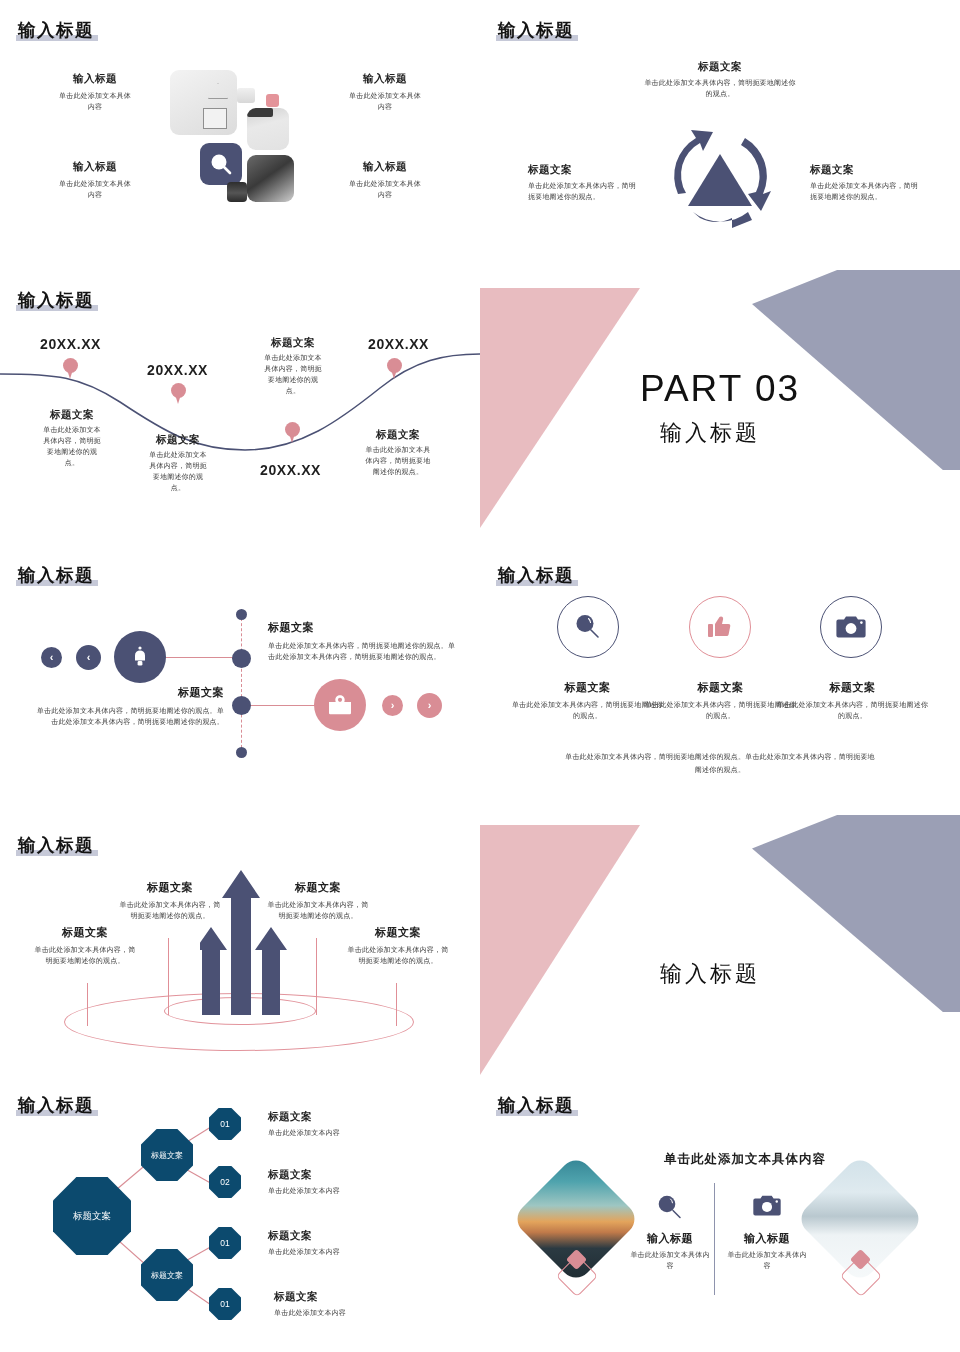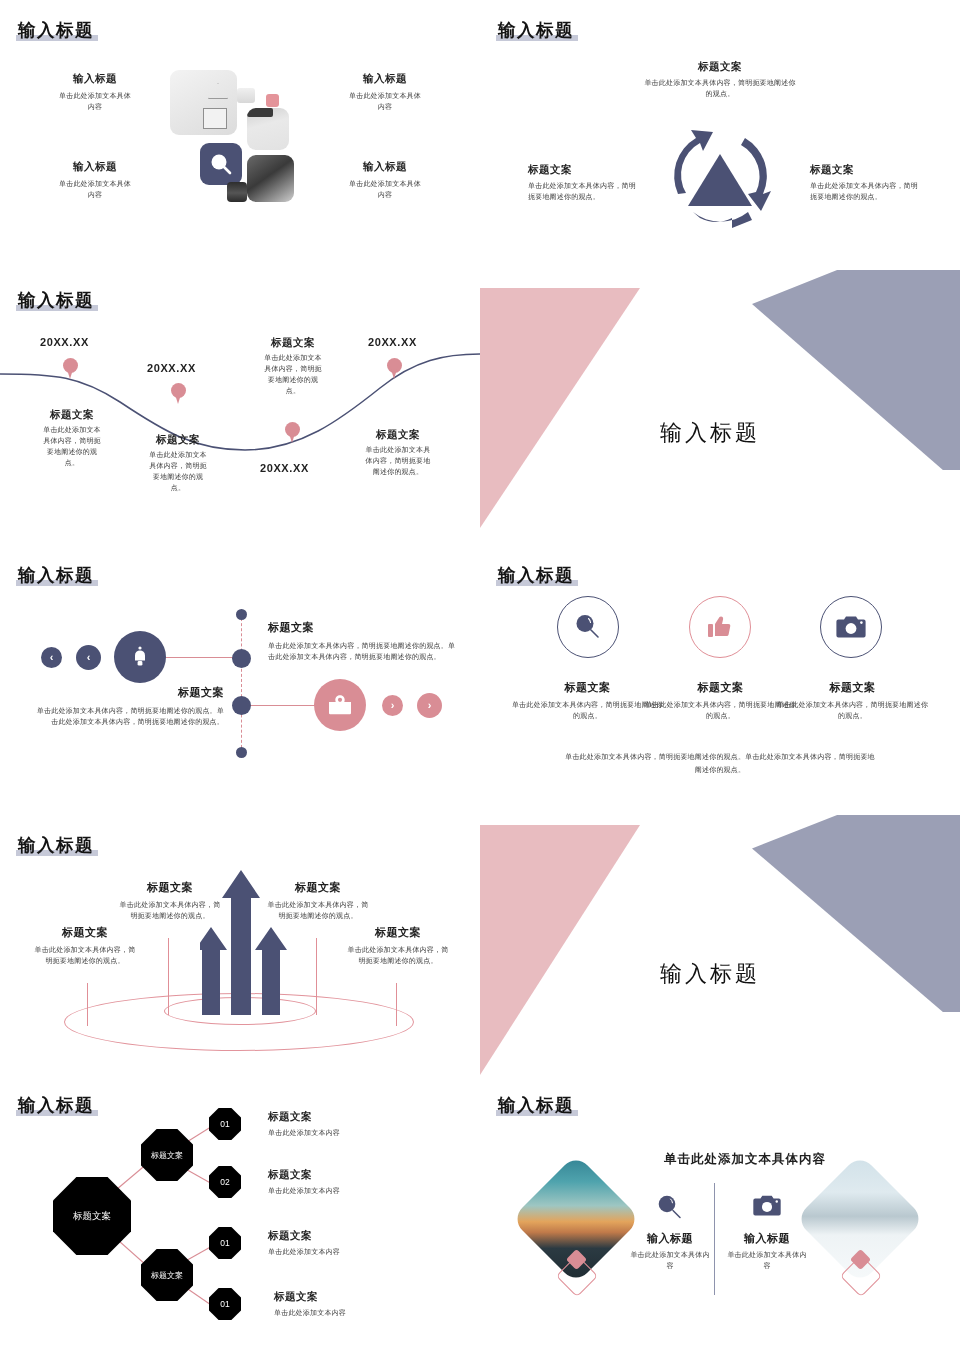--- a/index.html
+++ b/index.html
@@ -54,21 +54,21 @@
              background:#e4949a; border-radius:3px; }
   .magnifier{position:absolute; left:8px; top:8px;}
 
   
   .pin { position:absolute; width:15px; height:22px; }
   .pin .b { position:absolute; left:0; top:0; width:15px; height:15px; border-radius:50%;
             background:#d98d95; }
   .pin .t { position:absolute; left:2.6px; top:8px; width:0;height:0;
             border-left:4.9px solid transparent;border-right:4.9px solid transparent;
             border-top:13px solid #d98d95; }
-  .date { position:absolute; font-size:11px; font-weight:700; color:#1f1f1f; letter-spacing:.6px; }
+  .date { position:absolute; font-size:14px; font-weight:700; color:#1f1f1f; letter-spacing:.6px; }
 
   
   .part-slide { background:#fff; }
   .part-num { position:absolute; font-size:37px; font-weight:400; color:#111;
               letter-spacing:2px; font-family:"Liberation Sans", sans-serif; }
   .part-sub { position:absolute; font-size:22px; font-weight:400; color:#111; letter-spacing:3px; }
 
   
   .chev { position:absolute; border-radius:50%; display:flex; align-items:center; justify-content:center;
           color:#fff; font-size:11px; font-weight:700; line-height:1; }
@@ -76,21 +76,21 @@
   .vdash { position:absolute; width:0; border-left:1.6px dashed #d98d95; }
   .hline-pink { position:absolute; height:1.4px; background:#d98d95; }
 
   
   .ring { position:absolute; width:62px; height:62px; border-radius:50%; background:#fff;
           display:flex; align-items:center; justify-content:center; }
   .leader { position:absolute; width:1.2px; background:#e08f97; }
   .ellipse { position:absolute; border:1.3px solid #e2949c; border-radius:50%; }
 
   
-  .oct { position:absolute; background:#000000; color:#fff;
+  .oct { position:absolute; background:#0c4a6e; color:#fff;
          display:flex; align-items:center; justify-content:center;
          clip-path: polygon(30% 0,70% 0,100% 30%,100% 70%,70% 100%,30% 100%,0 70%,0 30%); }
 
   
   .diamond { position:absolute; transform:rotate(45deg); border-radius:16px; overflow:hidden; }
   .diamond .inner { width:100%; height:100%; transform:rotate(-45deg) scale(1.45); }
   .dia-badge { position:absolute; width:30px; height:30px; transform:rotate(45deg);
                border:1.3px solid #e08f97; border-radius:5px; }
   .dia-badge-fill { position:absolute; width:15px; height:15px; transform:rotate(45deg);
                background:#d98d95; border-radius:3px; }
@@ -221,20 +221,21 @@
     <div class="h-item">标题文案</div>
     <div class="body-t" style="margin-top:3px;padding:0 20px;">单击此处添加文本具体内容，简明扼要地阐述你的观点。</div>
   </div>
 </div>
 
 <div class="slide part-slide" style="left:480px;top:270px;width:480px;height:275px;">
   <div style="position:absolute;left:0;top:18px;width:0;height:0;
       border-left:160px solid #e8bcc0;border-top:0 solid transparent;border-bottom:240px solid transparent;"></div>
   <div style="position:absolute;left:272px;top:0;width:230px;height:200px;background:#9b9fb5;
       clip-path: polygon(37% 0, 100% 0, 100% 100%, 83% 100%, 0 17%);"></div>
+  <div class="part-num" style="left:160px;top:98px;">PART 03</div>
   <div class="part-sub" style="left:180px;top:148px;">输入标题</div>
 </div>
 
 <div class="slide" style="left:0;top:545px;width:480px;height:270px;">
   <div class="title-wrap" style="left:18px;top:18px;">
     <span class="bar"></span><span class="txt">输入标题</span>
   </div>
 
   <div class="vdash" style="left:241px;top:68px;height:140px;"></div>
   <div class="dot-node" style="left:236px;top:64px;width:11px;height:11px;"></div>

